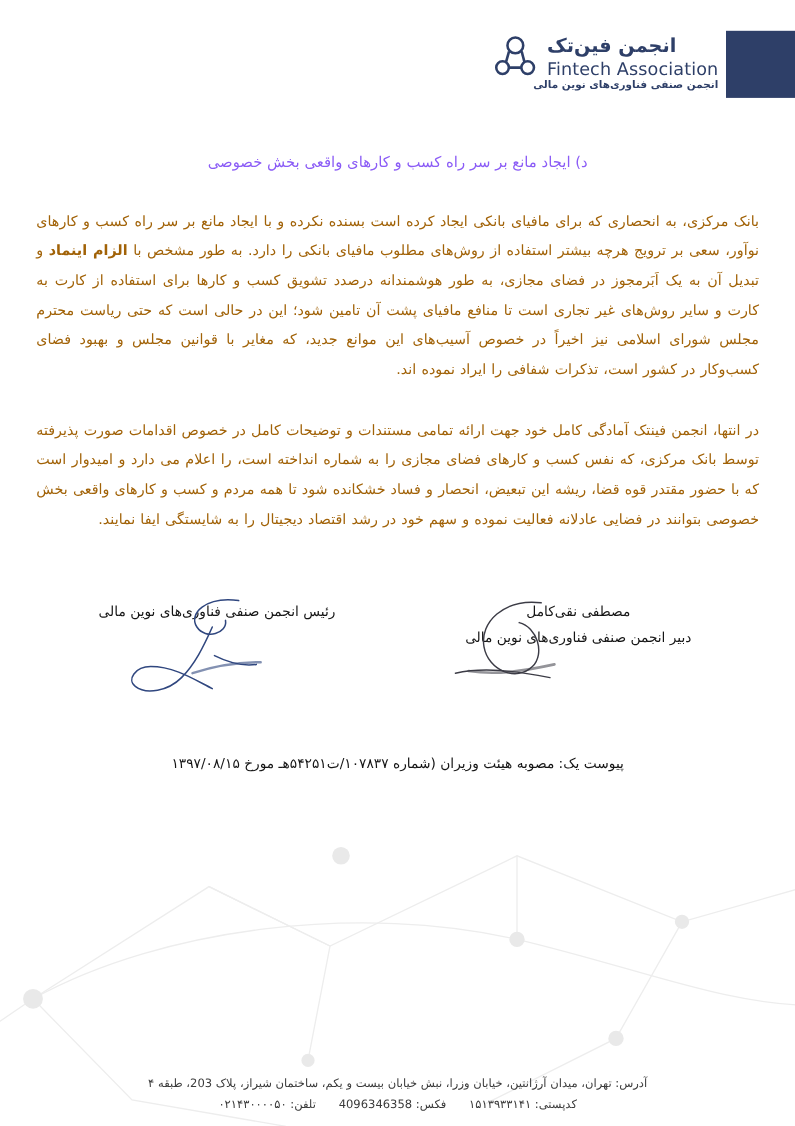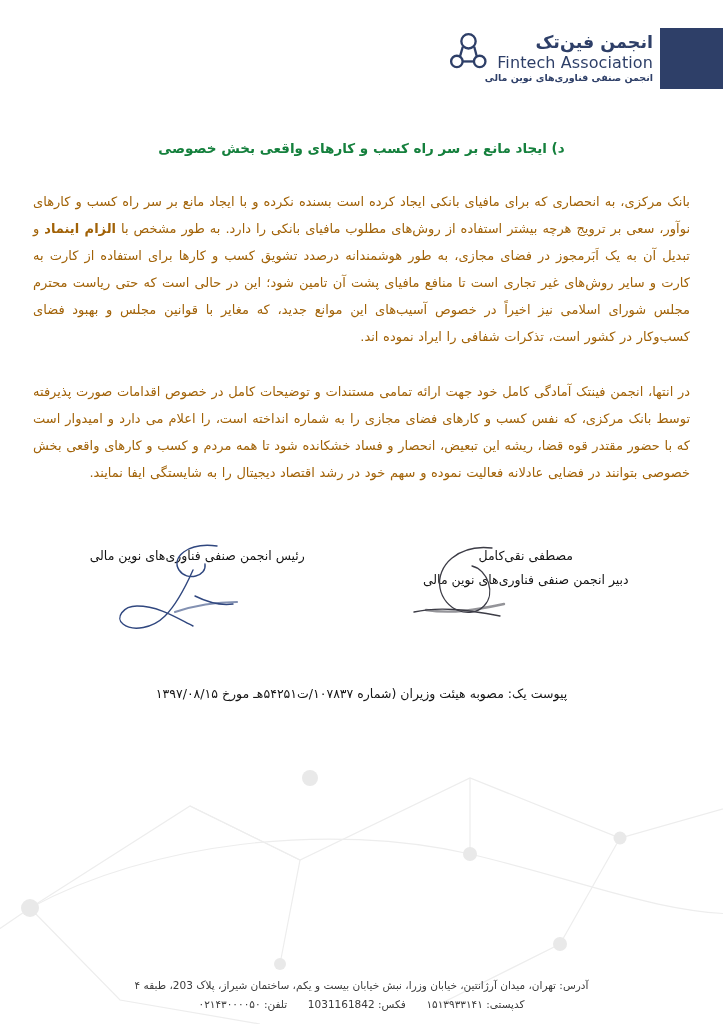--- a/index.html
+++ b/index.html
@@ -45,20 +45,21 @@
     gap: 7px;
   }
   .brand-mark {
     width: 43px;
     height: 43px;
     flex: 0 0 auto;
   }
   .brand-text {
     display: flex;
     flex-direction: column;
+    align-items: flex-end;
     line-height: 1.15;
   }
   .brand-fa {
     font-size: 17.5px;
     font-weight: bold;
     color: #2e3f68;
     letter-spacing: 0px;
     white-space: nowrap;
   }
   .brand-en {
@@ -82,23 +83,23 @@
   
   .content {
     position: absolute;
     top: 140px;
     right: 33px;
     left: 33px;
     width: 657px;
   }
   .section-heading {
     font-size: 13.5px;
-    font-weight: bold;
-    text-align: center;
-    color: #15803d;
+    font-weight: normal;
+    text-align: center;
+    color: #8b5cf6;
     margin: 0 0 32px 0;
     letter-spacing: 0;
   }
   p.para {
     font-size: 13px;
     line-height: 27px;
     text-align: justify;
     text-align-last: right;
     margin: 0 0 28px 0;
     color: #a16207;
@@ -263,20 +264,20 @@
     </g>
   </svg>
 
   <div class="footer">
     <div class="footer-line">آدرس: تهران، میدان آرژانتین، خیابان وزرا، نبش خیابان بیست و یکم، ساختمان شیراز، پلاک 203، طبقه ۴</div>
     <div class="footer-line">
       <span>کدپستی:</span>
       <span>۱۵۱۳۹۳۳۱۴۱</span>
       <span class="footer-sep"></span>
       <span>فکس:</span>
-      <span>1031161842</span>
+      <span>4096346358</span>
       <span class="footer-sep"></span>
       <span>تلفن:</span>
       <span>۰۲۱۴۳۰۰۰۰۵۰</span>
     </div>
   </div>
 
 </div>
 
 </body></html>

